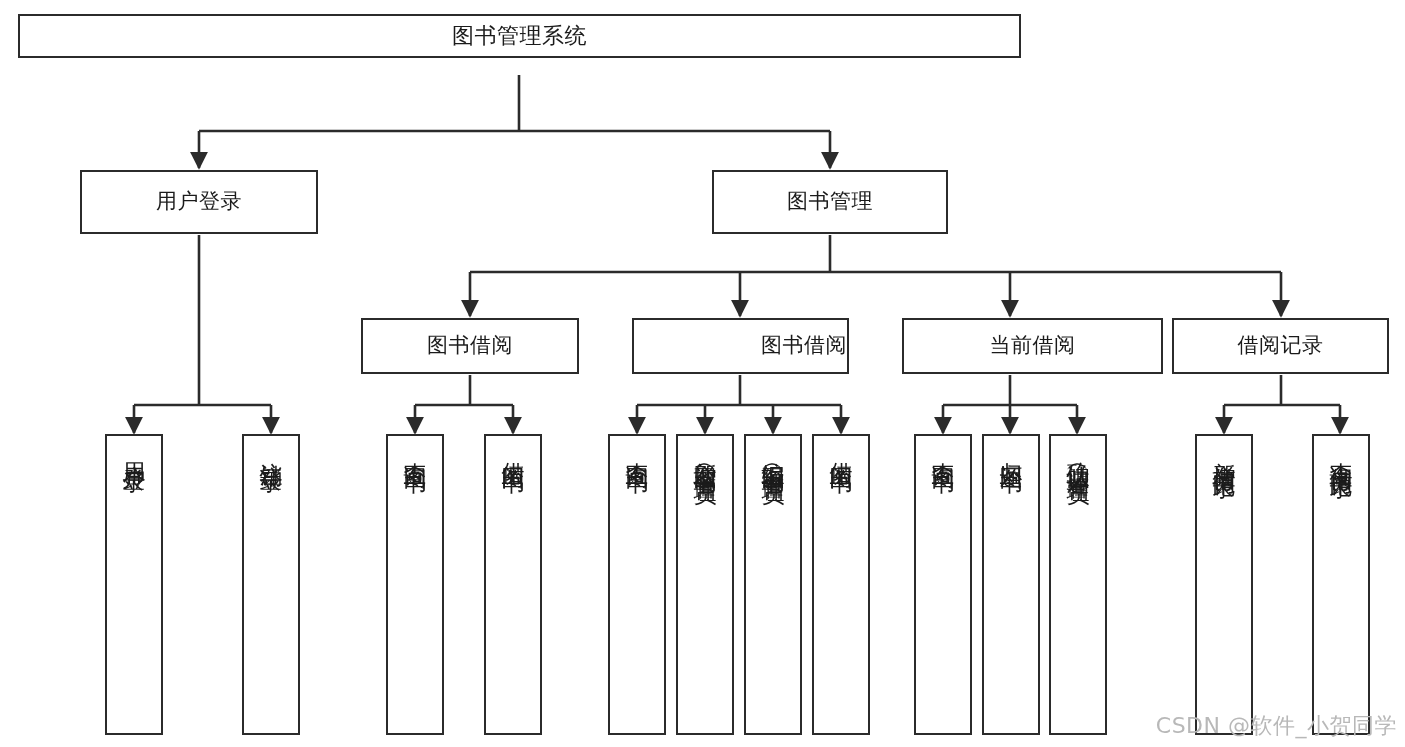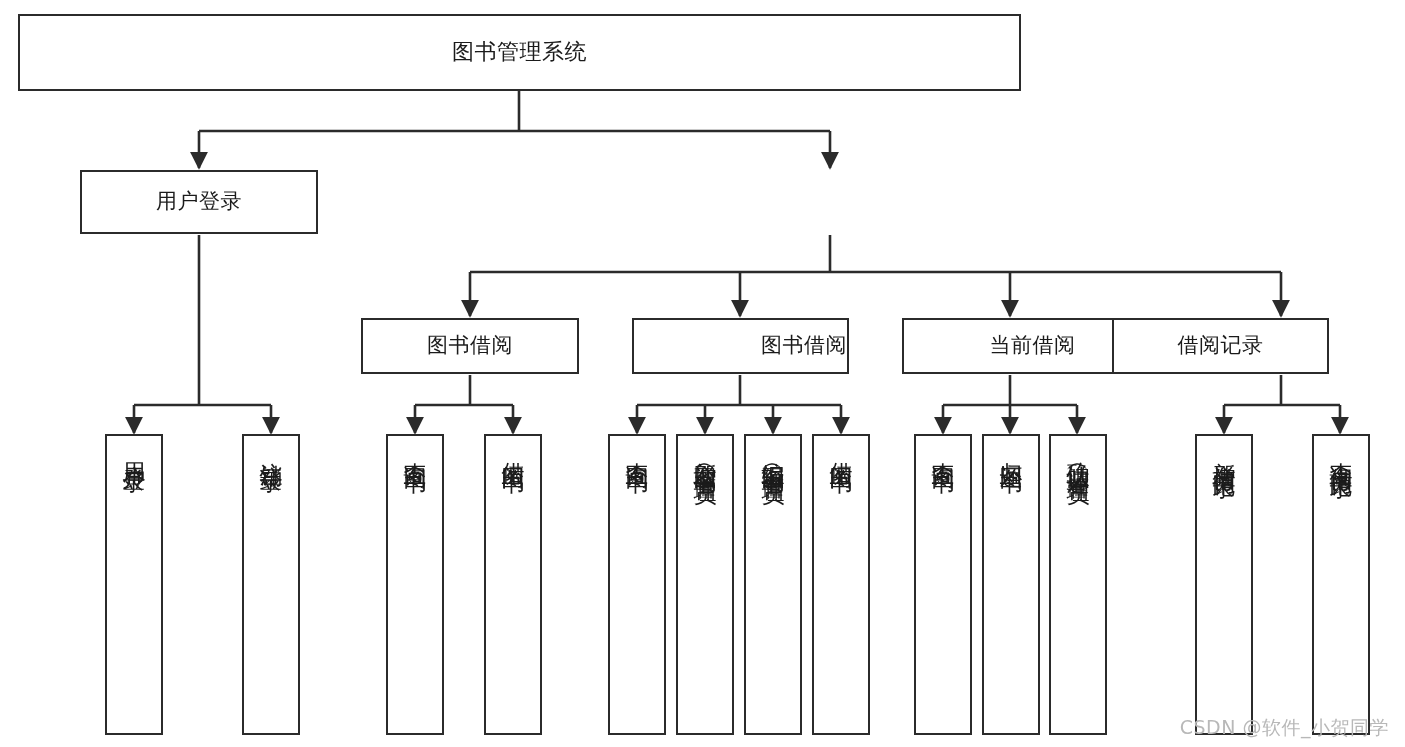--- a/index.html
+++ b/index.html
@@ -62,23 +62,23 @@
     writing-mode: vertical-rl;
     text-orientation: upright;
     font-size: 23px;
     line-height: 1.0;
     letter-spacing: 3px;
     white-space: nowrap;
   }
   
   #watermark {
     position: absolute;
-    right: 16px;
+    right: 8px;
     bottom: 6px;
-    font-size: 19px;
+    font-size: 22px;
     color: #b8b8b8;
     white-space: nowrap;
     letter-spacing: 0.5px;
   }
 </style>
 </head>
 <body>
 
 <div id="canvas">
 
@@ -126,38 +126,41 @@
       <path d="M 1010 405 L 1010 433" marker-end="url(#arrow)"></path>
       <path d="M 1077 405 L 1077 433" marker-end="url(#arrow)"></path>
 
       <path d="M 1281 375 L 1281 405"></path>
       <path d="M 1224 405 L 1340 405"></path>
       <path d="M 1224 405 L 1224 433" marker-end="url(#arrow)"></path>
       <path d="M 1340 405 L 1340 433" marker-end="url(#arrow)"></path>
     </g>
   </svg>
 
-  <div class="node horiz root" style="left:18px; top:14px; width:1003px; height:77px;">
+  <div class="node horiz root" style="left:18px; top:14px; width:1003px; height:44px;">
     <span class="label">图书管理系统</span>
   </div>
 
   <div class="node horiz" style="left:80px; top:170px; width:238px; height:64px;">
     <span class="label">用户登录</span>
   </div>
+  <div class="node horiz" style="left:712px; top:170px; width:236px; height:64px;">
+    <span class="label">图书管理</span>
+  </div>
 
   <div class="node horiz" style="left:361px; top:318px; width:218px; height:56px;">
     <span class="label">图书借阅</span>
   </div>
   <div class="node horiz" style="left:632px; top:318px; width:217px; height:56px;justify-content:flex-end;">
     <span class="label">图书借阅</span>
   </div>
   <div class="node horiz" style="left:902px; top:318px; width:261px; height:56px;">
     <span class="label">当前借阅</span>
   </div>
-  <div class="node horiz" style="left:1112px; top:318px; width:217px; height:56px;">
+  <div class="node horiz" style="left:1172px; top:318px; width:217px; height:56px;">
     <span class="label">借阅记录</span>
   </div>
 
   <div class="node vert" style="left:105px; top:434px; width:58px; height:301px;">
     <span class="label">用户登录</span>
   </div>
   <div class="node vert" style="left:242px; top:434px; width:58px; height:301px;">
     <span class="label">注销登录</span>
   </div>
 

